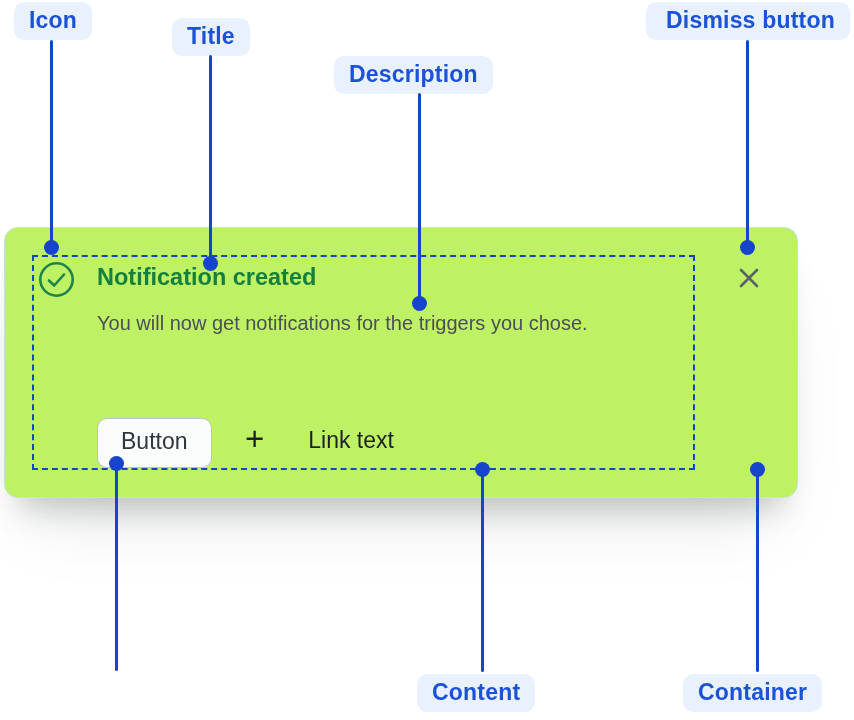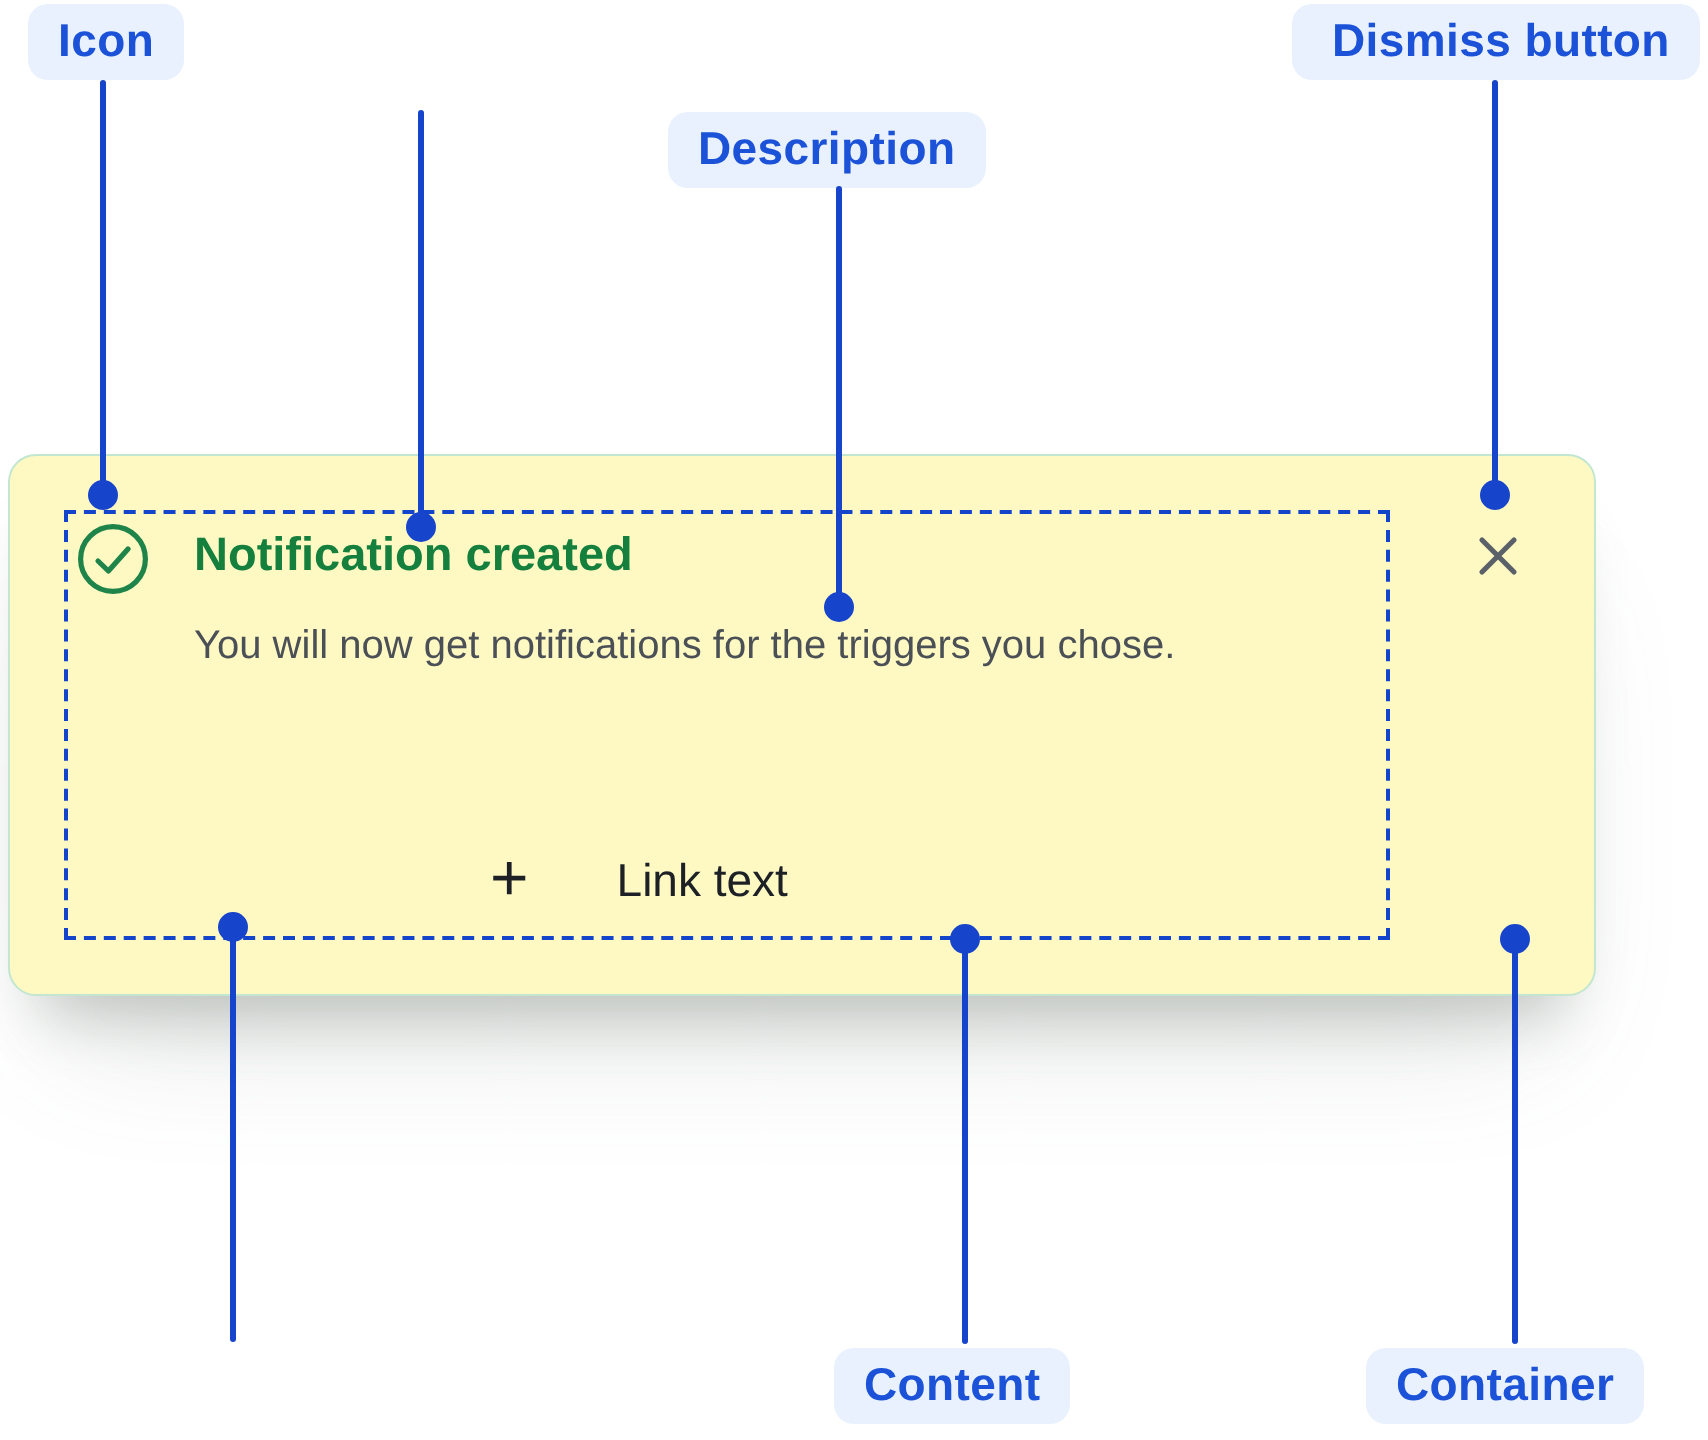--- a/index.html
+++ b/index.html
@@ -25,21 +25,21 @@
   .vline{
     position:absolute;width:3px;background:#1644CB;border-radius:2px;z-index:6;
   }
   .dot{
     position:absolute;width:15px;height:15px;border-radius:50%;
     background:#1644CB;z-index:7;
   }
   
   .card{
     position:absolute;left:4px;top:227px;width:794px;height:271px;
-    background:#fef9c3;
+    background:#bef264;
     border:1.5px solid #C2E6D0;
     border-radius:14px;
     box-sizing:border-box;
     box-shadow:0 26px 28px -16px rgba(96,110,100,0.32), 0 46px 70px -30px rgba(96,110,100,0.20);
     z-index:2;
   }
   .content-outline{
     position:absolute;left:32px;top:255px;width:663px;height:215px;
     border:2px dashed #1244CC;
     box-sizing:border-box;
@@ -88,20 +88,21 @@
       <svg width="37" height="37" viewBox="0 0 37 37">
         <circle cx="18.5" cy="18.5" r="16.2" fill="none" stroke="#1E8449" stroke-width="2.6"></circle>
         <path d="M11 19.5 L16.2 24.5 L26 13.5" fill="none" stroke="#1E8449" stroke-width="2.6" stroke-linecap="round" stroke-linejoin="round"></path>
       </svg>
     </span>
 
     <div class="flag-title">Notification created</div>
 
     <div class="flag-desc">You will now get notifications for the triggers you chose.</div>
 
+    <button class="flag-btn">Button</button>
 
     <div class="flag-link">
       <span class="plus-glyph">+</span>
       <span class="link-label">Link text</span>
     </div>
 
     <button class="dismiss-btn">
       <span style="display:flex;">
         <svg width="24" height="24" viewBox="0 0 24 24">
           <path d="M4 4 L20 20 M20 4 L4 20" stroke="#5B6168" stroke-width="2.6" stroke-linecap="round" fill="none"></path>
@@ -122,18 +123,19 @@
 
   <div class="dot" style="left:44px;top:240px;"></div>
   <div class="dot" style="left:203px;top:256px;"></div>
   <div class="dot" style="left:412px;top:296px;"></div>
   <div class="dot" style="left:740px;top:240px;"></div>
   <div class="dot" style="left:109px;top:456px;"></div>
   <div class="dot" style="left:475px;top:462px;"></div>
   <div class="dot" style="left:750px;top:462px;"></div>
 
   <div class="pill" style="left:14px;top:2px;">Icon</div>
+  <div class="pill" style="left:172px;top:18px;">Title</div>
   <div class="pill" style="left:334px;top:56px;">Description</div>
   <div class="pill" style="left:646px;top:2px;padding-left:20px;">Dismiss button</div>
   <div class="pill" style="left:417px;top:674px;border-radius:10px;">Content</div>
   <div class="pill" style="left:683px;top:674px;">Container</div>
 
 </div>
 
 </body></html>

